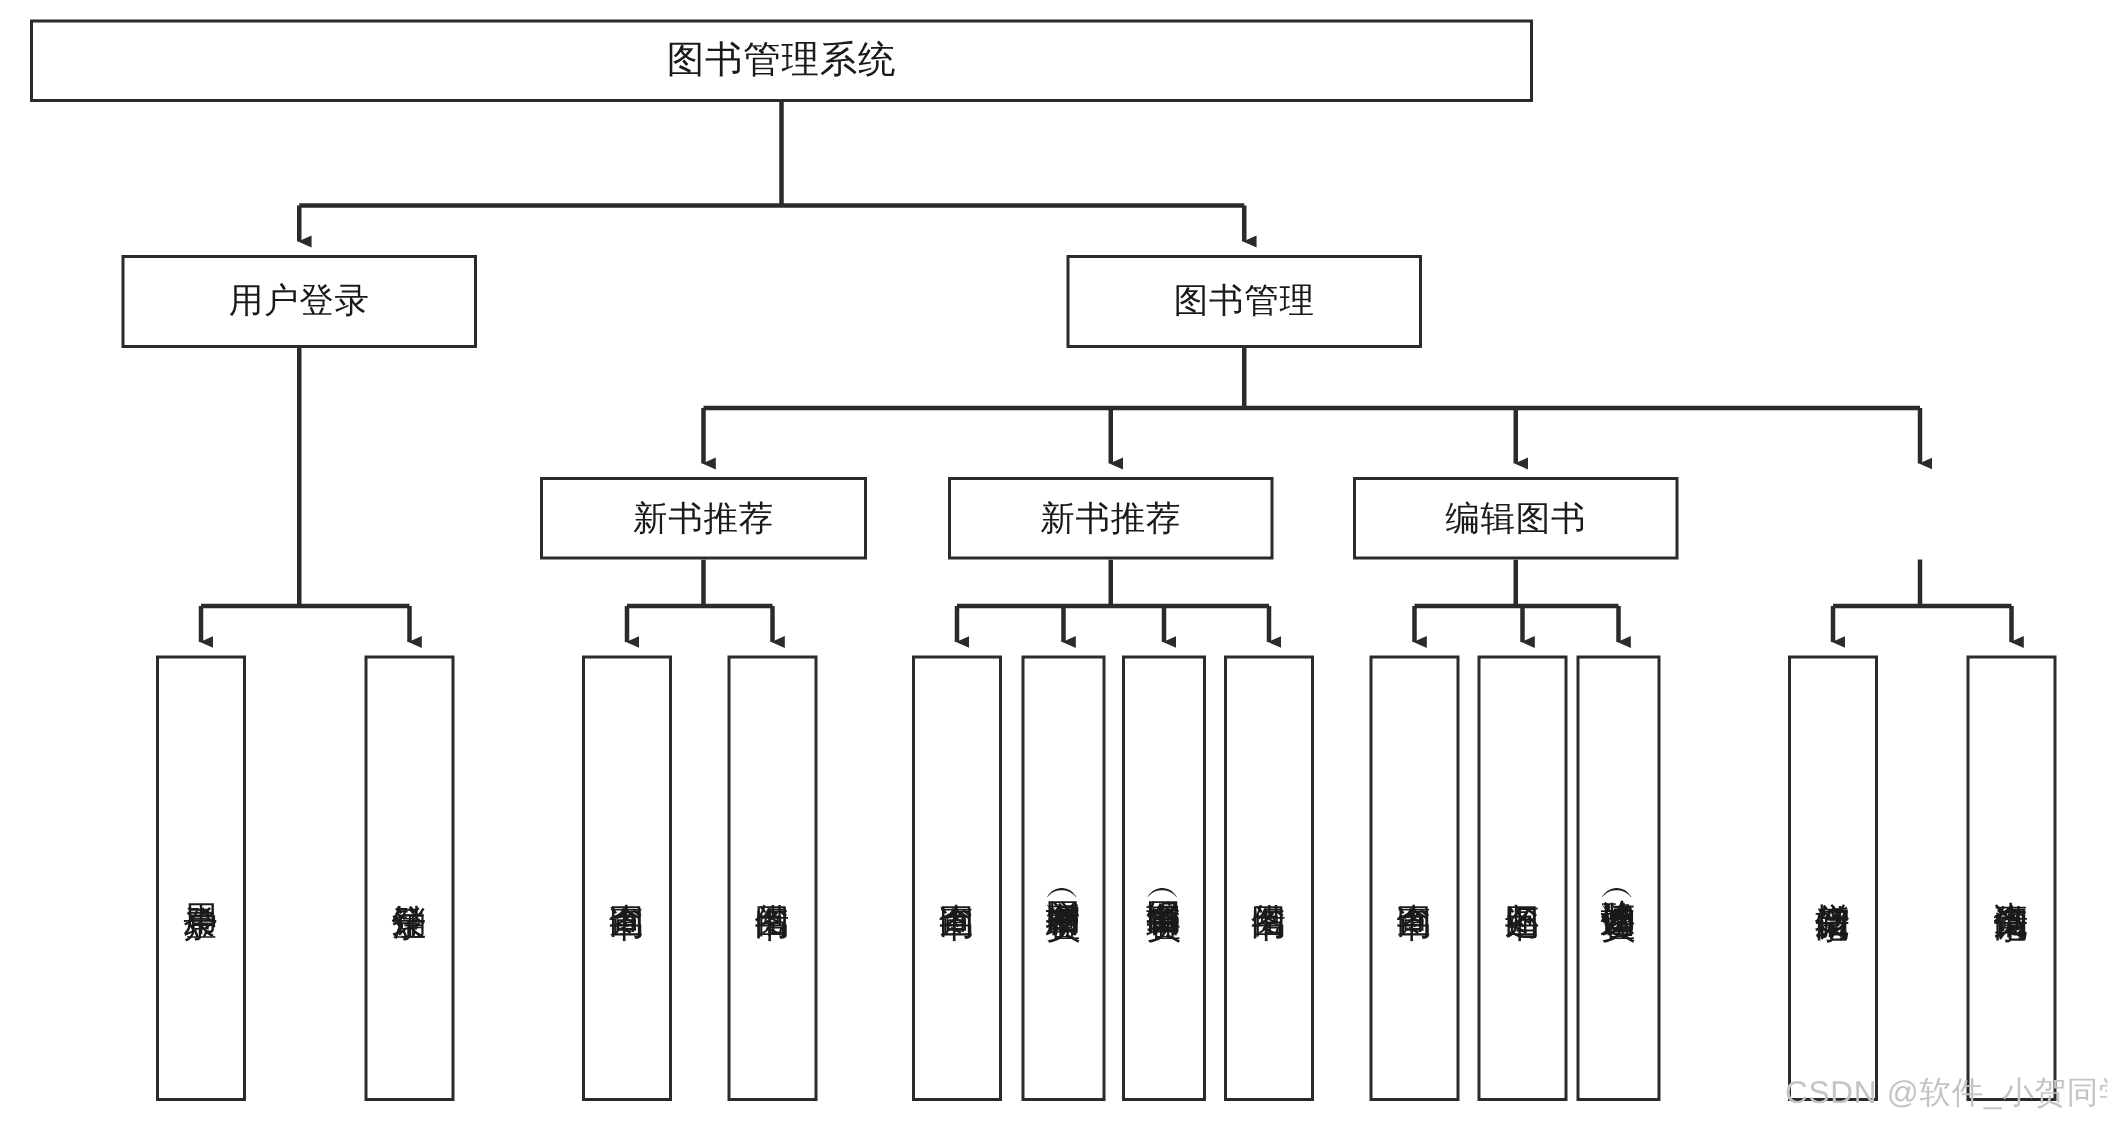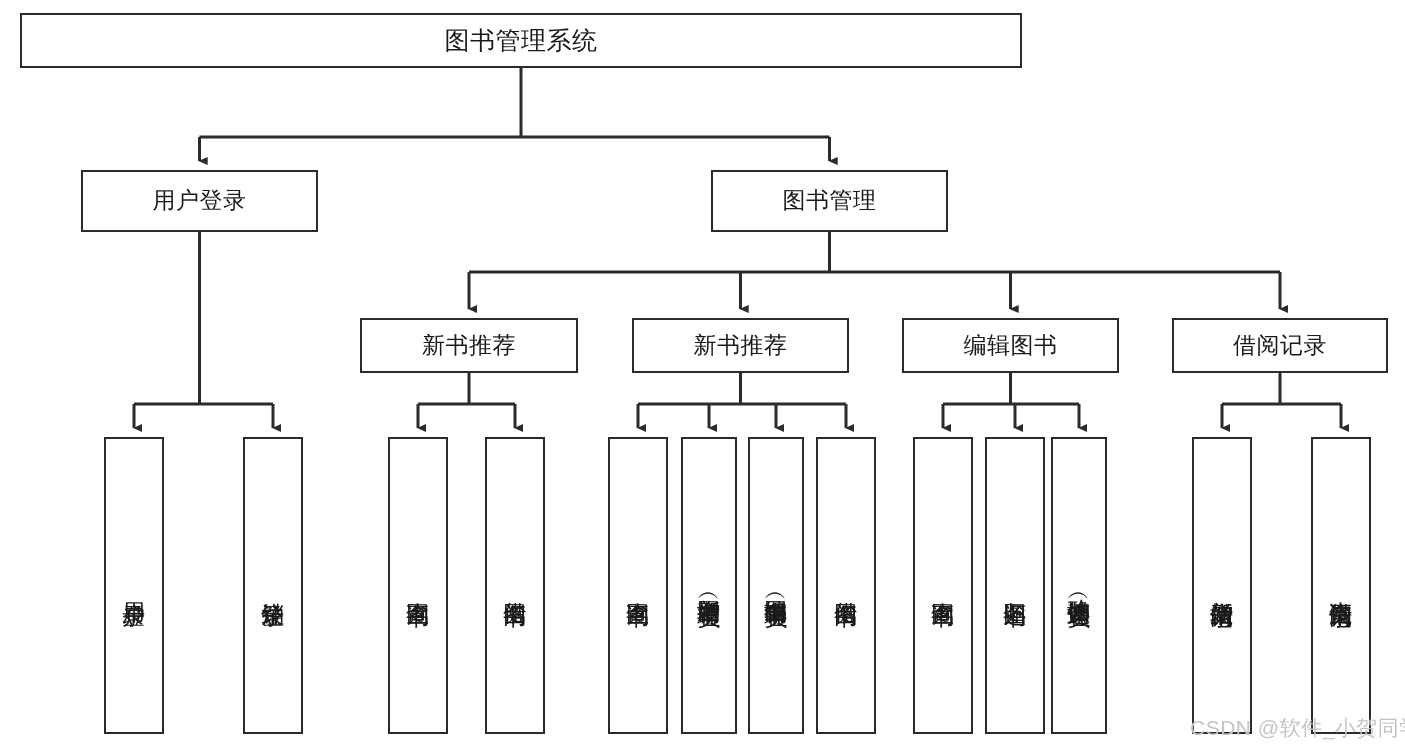--- a/index.html
+++ b/index.html
@@ -135,23 +135,20 @@
 
   <div class="node level3" id="node-l3-0" style="left: 360px; top: 318px; width: 218px; height: 55px;">
     <span class="label-h">新书推荐</span>
   </div>
   <div class="node level3" id="node-l3-1" style="left: 632px; top: 318px; width: 217px; height: 55px;">
     <span class="label-h">新书推荐</span>
   </div>
   <div class="node level3" id="node-l3-2" style="left: 902px; top: 318px; width: 217px; height: 55px;">
     <span class="label-h">编辑图书</span>
   </div>
-  <div class="node level3" id="node-l3-3" style="left: 1172px; top: 318px; width: 216px; height: 55px;">
-    <span class="label-h">借阅记录</span>
-  </div>
 
   <div class="node leaf" id="node-leaf-0" style="left: 104px; top: 437px; width: 60px; height: 297px;">
     <span class="label-v">用户登录</span>
   </div>
   <div class="node leaf" id="node-leaf-1" style="left: 243px; top: 437px; width: 60px; height: 297px;">
     <span class="label-v">注销登录</span>
   </div>
   <div class="node leaf" id="node-leaf-2" style="left: 388px; top: 437px; width: 60px; height: 297px;">
     <span class="label-v">查询图书</span>
   </div>

